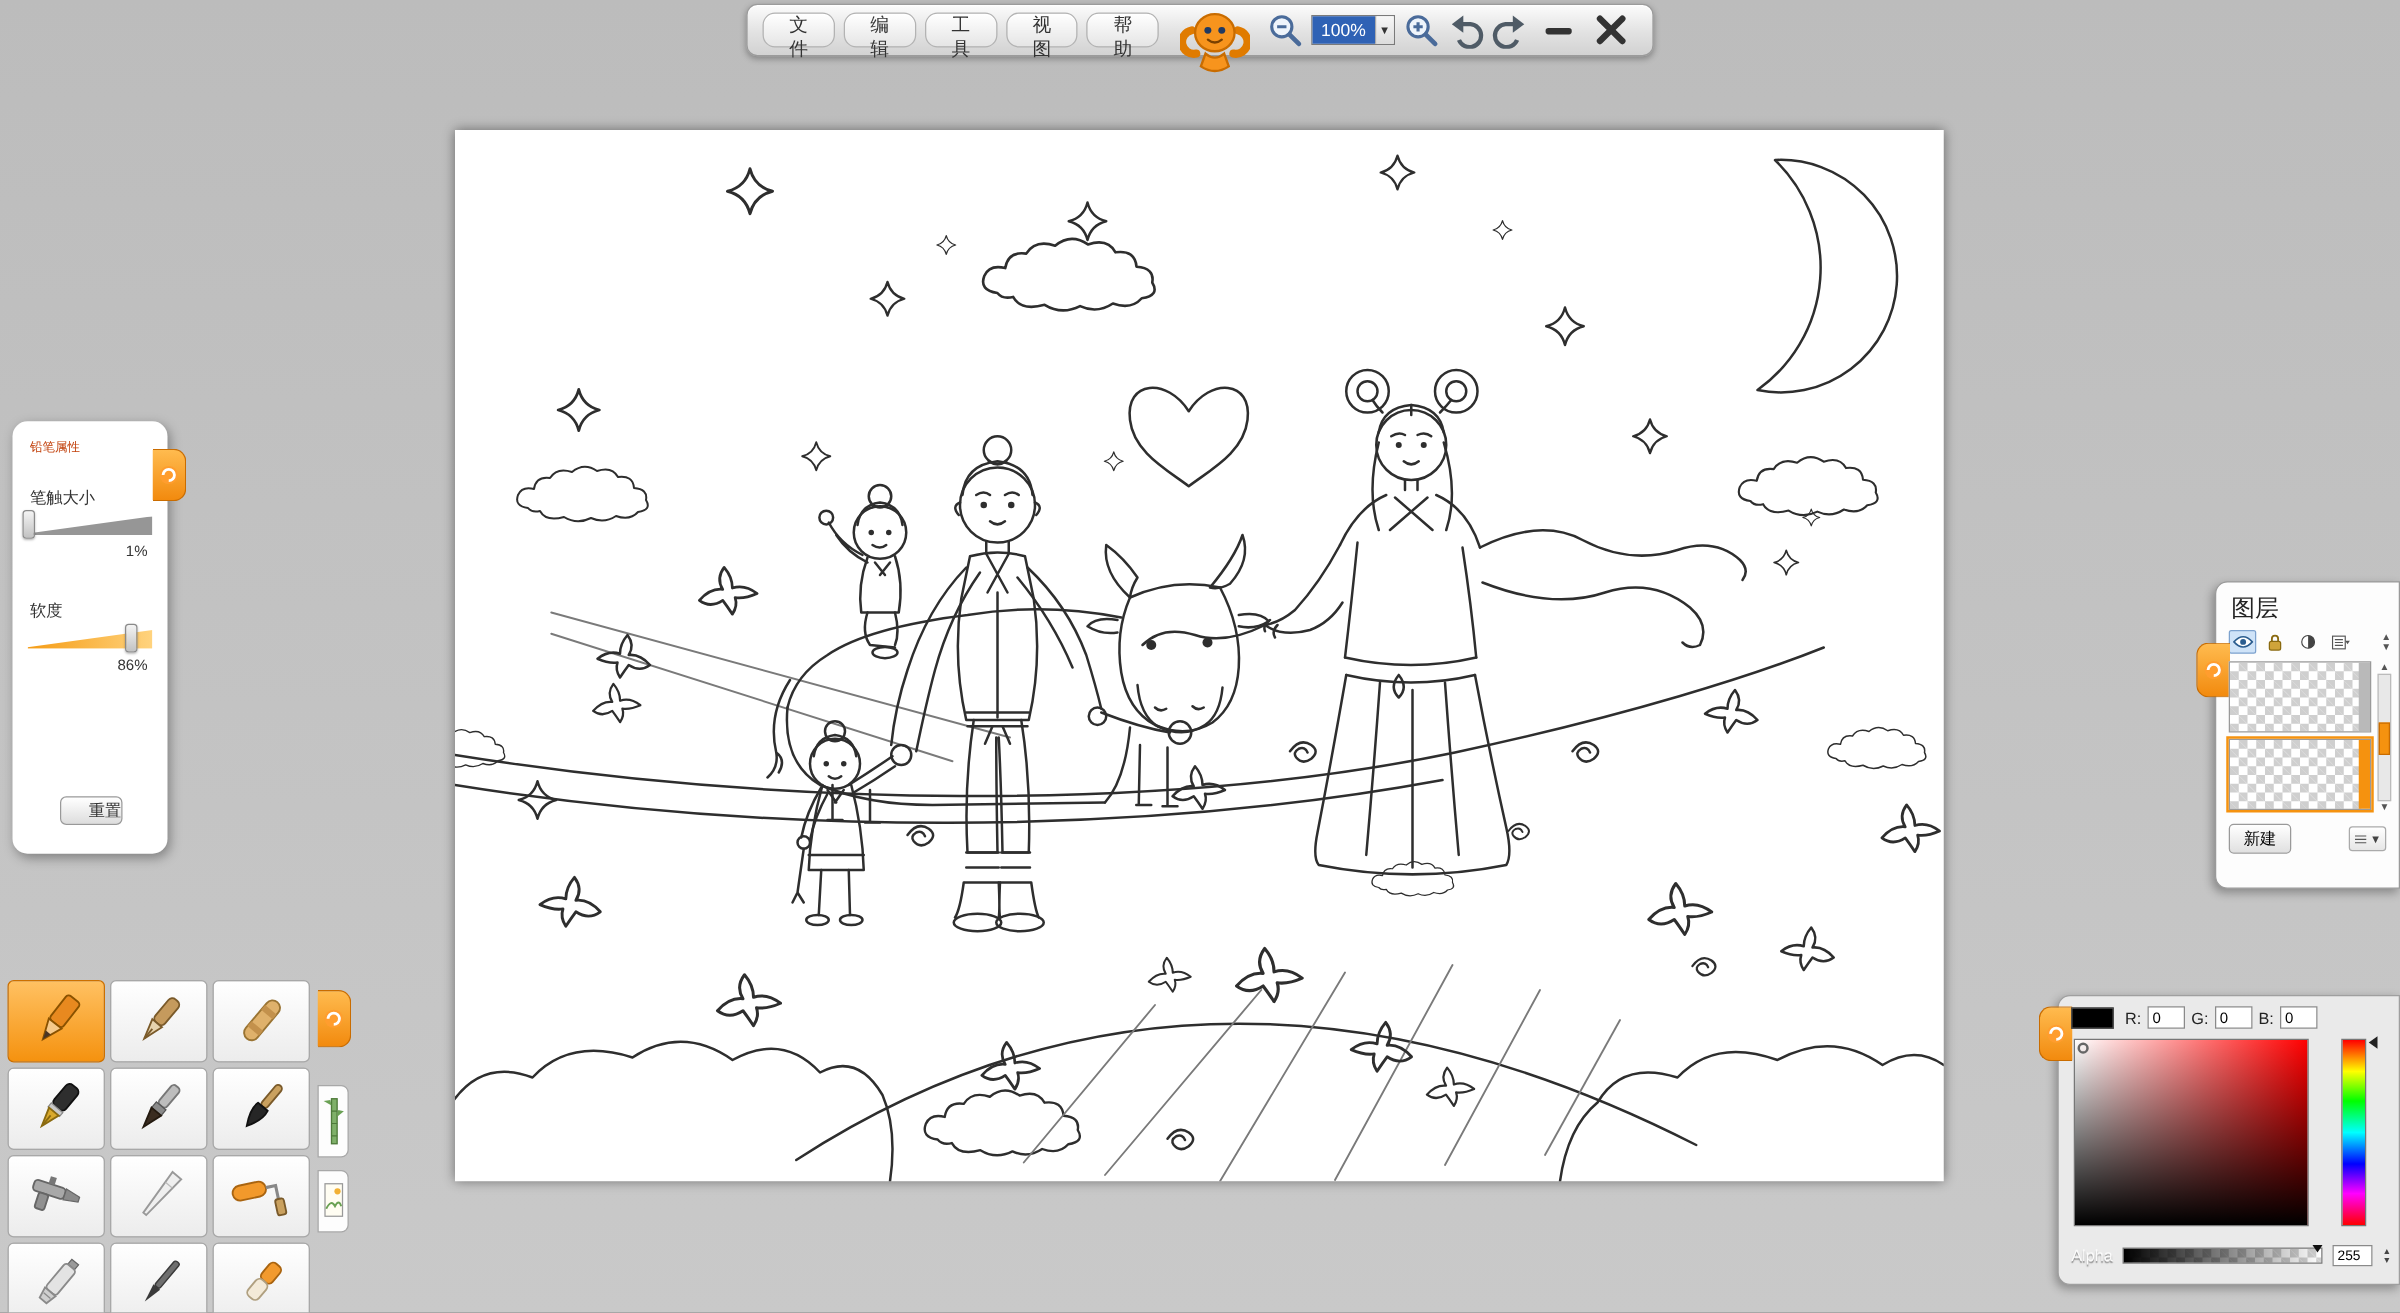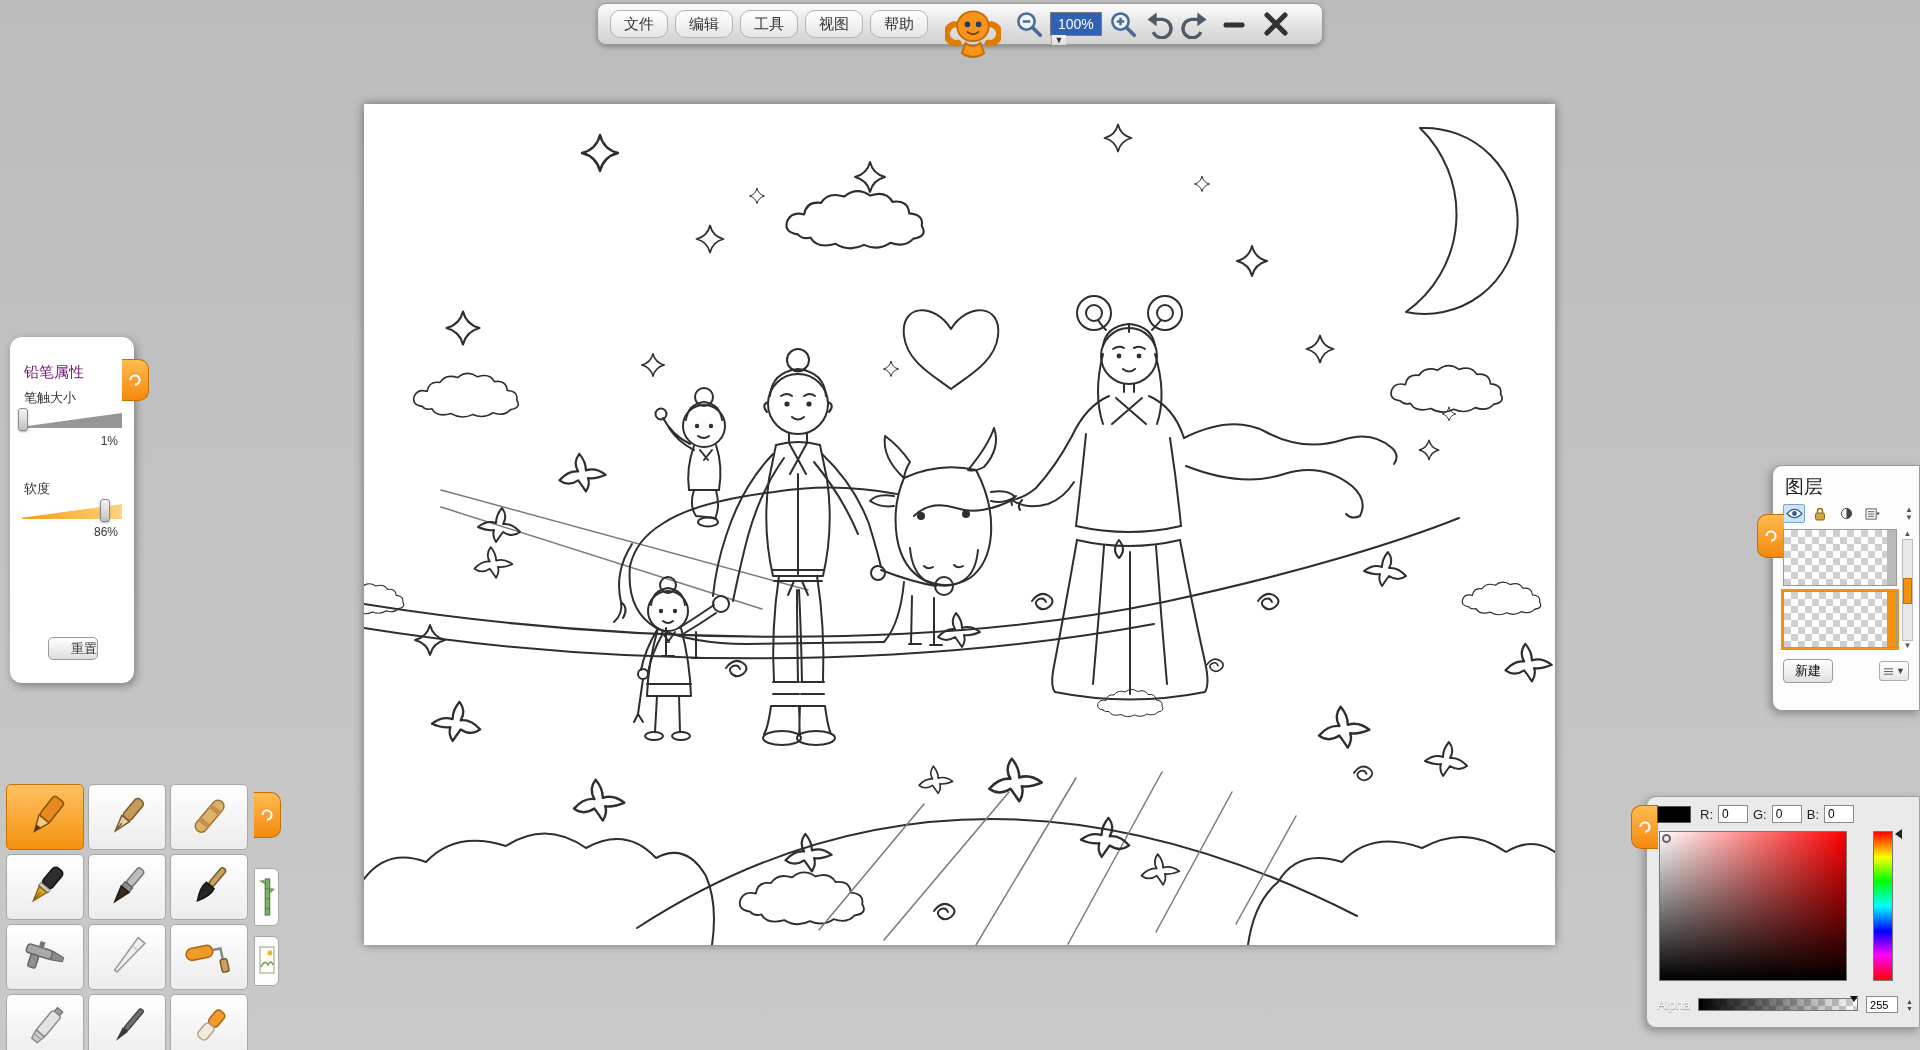--- a/index.html
+++ b/index.html
@@ -12,42 +12,42 @@
   .toolbar { position:absolute; left:597px; top:3px; width:726px; height:42px;
              border-radius:9px; border:1px solid #9b9b9b;
              background:linear-gradient(#fcfcfc,#e2e2e2 55%,#d2d2d2);
              box-shadow:0 2px 5px rgba(0,0,0,.3), inset 0 1px 0 #fff;
              display:flex; align-items:center; padding:0 12px; }
   .menu-btn { height:28px; padding:0 13px; margin-right:7px; border:1px solid #b3b3b3;
               border-radius:10px; background:linear-gradient(#ffffff,#e5e5e5);
               font-size:15px; color:#333; font-family:inherit; box-shadow:inset 0 1px 0 #fff; cursor:default; }
   .mascot { width:56px; height:62px; margin:0 10px; position:relative; top:9px; }
   .tb-icon { width:30px; height:30px; display:flex; align-items:center; justify-content:center; margin:0 3px; }
-  .zoom-box { display:flex; align-items:stretch; height:24px; border:1px solid #7a7a7a; background:#fff; margin:0 3px;flex-direction:column; }
+  .zoom-box { display:flex; align-items:stretch; height:24px; border:1px solid #7a7a7a; background:#fff; margin:0 3px; }
   .zoom-text { background:#2f62b5; color:#fff; font-size:14px; padding:3px 7px; }
   .zoom-caret { width:15px; font-size:9px; color:#333; background:linear-gradient(#f7f7f7,#dcdcdc);
                 border-left:1px solid #aaa; display:flex; align-items:center; justify-content:center; }
   .win-btn { width:30px; height:30px; display:flex; align-items:center; justify-content:center; margin:0 6px; }
 
   
   .canvas { position:absolute; left:364px; top:104px; width:1191px; height:841px;
             background:#fff; box-shadow:0 0 9px rgba(0,0,0,.45); }
   .canvas svg { width:100%; height:100%; display:block; }
 
   
   .panel { position:absolute; background:#fff; border-radius:12px;
            box-shadow:2px 3px 9px rgba(0,0,0,.35); }
   .tab { position:absolute; width:27px; background:linear-gradient(#ffbb4f,#f28a0e);
          border:1px solid #c96c00; display:flex; align-items:center; justify-content:center; }
   .tab.right { border-radius:0 10px 10px 0; border-left:none; }
   .tab.left  { border-radius:10px 0 0 10px; border-right:none; }
 
   
   .pencil { left:10px; top:337px; width:124px; height:346px; }
-  .pp-title { position:absolute; left:14px; top:14px; font-size:15px; color:#701a75;margin-top:12px; }
+  .pp-title { position:absolute; left:14px; top:14px; font-size:10px; color:#c2410c; }
   .pp-label { position:absolute; left:14px; font-size:13px; color:#333; }
   .wedge { position:absolute; left:12px; width:100px; height:15px; }
   .wedge.gray   { background:#969696; clip-path:polygon(0 92%,100% 0,100% 100%,0 100%); }
   .wedge.orange { background:linear-gradient(90deg,#f59c15,#ffd37e); clip-path:polygon(0 92%,100% 0,100% 100%,0 100%); }
   .handle { position:absolute; width:10px; height:23px; border:1px solid #8a8a8a; border-radius:3px;
             background:linear-gradient(#f4f4f4,#c2c2c2); box-shadow:0 1px 2px rgba(0,0,0,.3); }
   .pp-val { position:absolute; right:16px; font-size:12px; color:#333; }
   .reset-btn { position:absolute; left:38px; top:300px; width:50px; height:23px; font-size:13px; color:#333;
                border:1px solid #999; border-radius:5px; background:linear-gradient(#fff,#ddd); font-family:inherit;text-align:right; }
 

